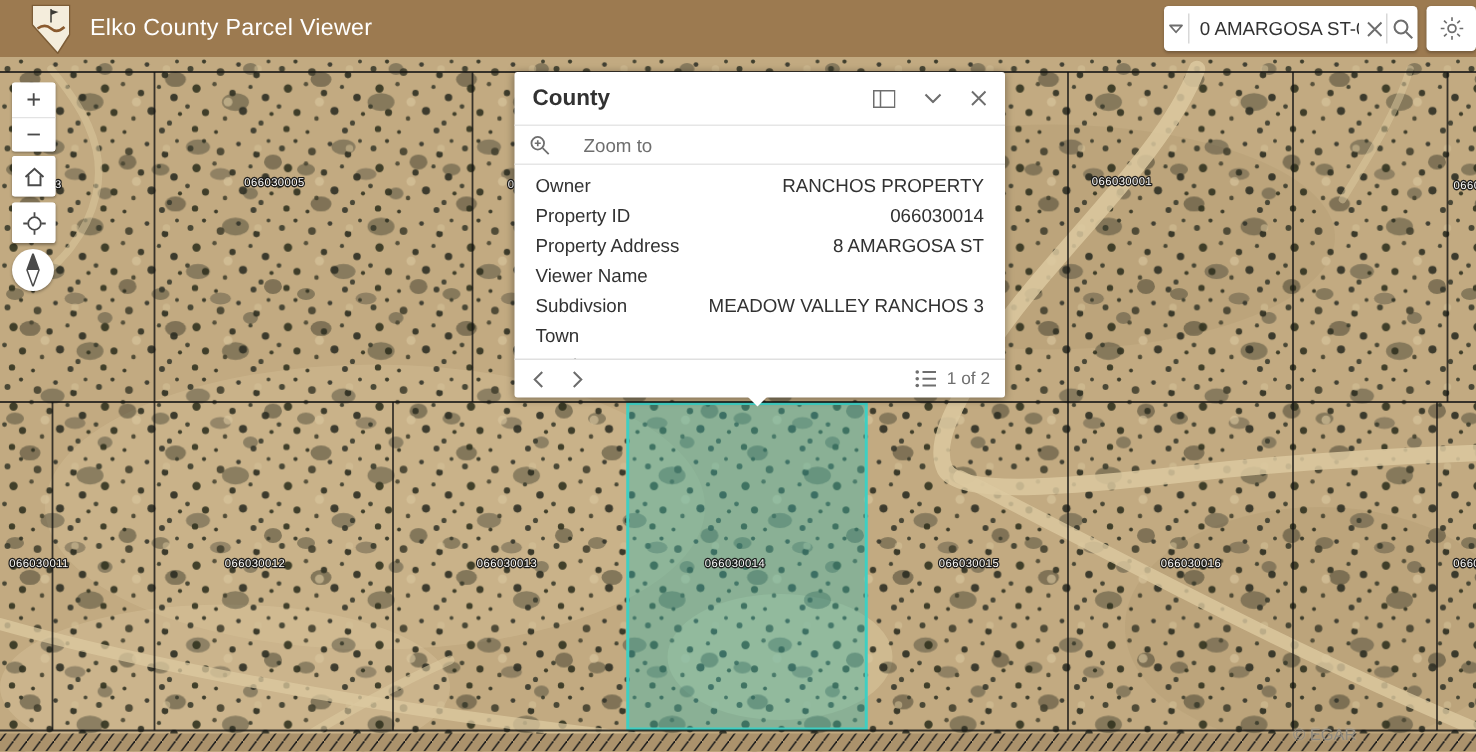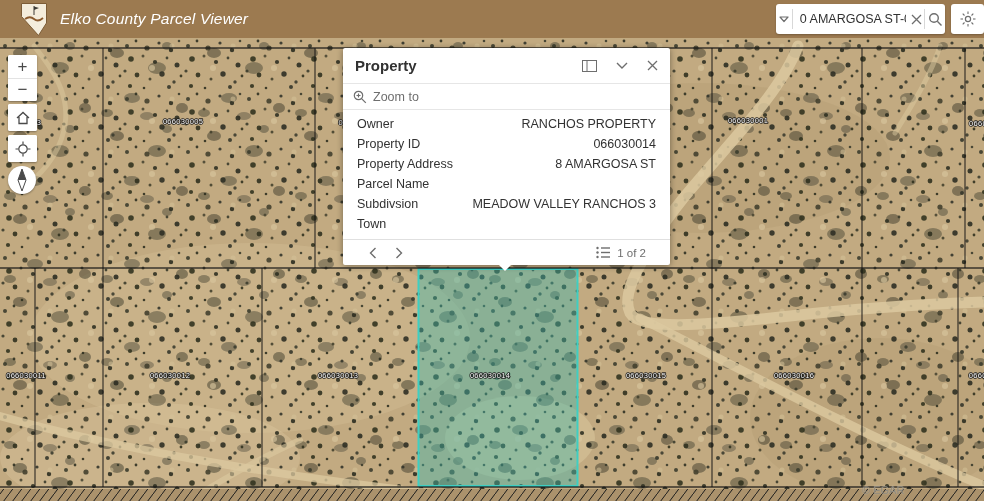--- a/index.html
+++ b/index.html
@@ -6,21 +6,21 @@
   body{
     width:984px;height:501px;overflow:hidden;position:relative;
     font-family:"Liberation Sans",sans-serif;background:#c2aa81;
   }
   
   .header{
     position:absolute;top:0;left:0;width:984px;height:38px;
     background:#9c7a50;display:flex;align-items:center;z-index:40;
   }
   .logo{margin-left:21px;flex:0 0 auto;display:block;}
-  .app-title{color:#ffffff;font-size:15.5px;margin-left:13px;letter-spacing:.2px;font-style:italic;}
+  .app-title{color:#ffffff;font-size:15.5px;margin-left:13px;letter-spacing:.2px;}
   .search-box{
     position:absolute;left:776px;top:4px;width:169px;height:30px;background:#fff;
     border-radius:3px;display:flex;align-items:center;box-shadow:0 1px 2px rgba(0,0,0,.25);
   }
   .search-box .ibtn{display:flex;align-items:center;justify-content:center;height:100%;cursor:pointer;border:none;background:none;padding:0;}
   .src-chevron{width:24px;}
   .vdiv{width:1px;height:20px;background:#d8d8d8;flex:0 0 auto;}
   .search-input{
     border:none;outline:none;flex:1 1 auto;min-width:0;margin:0 2px 0 7px;
     font-size:12.5px;color:#323232;font-family:"Liberation Sans",sans-serif;padding:0;
@@ -65,28 +65,28 @@
   }
   
   .popup{
     position:absolute;left:343px;top:48px;width:327px;z-index:50;background:#fff;
     box-shadow:0 1px 6px rgba(0,0,0,.4);border-radius:2px;
   }
   .popup-header{height:35px;display:flex;align-items:center;padding:0 12px;}
   .popup-title{font-size:15px;font-weight:bold;color:#323232;flex:1;}
   .ph-btn{border:none;background:none;padding:0;margin-left:19px;cursor:pointer;display:flex;align-items:center;}
   .popup-divider{height:1px;background:#e6e6e6;margin:0;}
-  .zoomto-row{height:25px;display:flex;align-items:center;padding:0 10px;cursor:pointer;}
+  .zoomto-row{height:25px;display:flex;align-items:center;padding:0 10px;cursor:pointer;gap:16px;}
   .zoomto-label{font-size:12.5px;color:#6e6e6e;margin-left:6px;}
   .popup-fields{height:129px;overflow:hidden;padding:4px 14px 0 14px;box-sizing:border-box;}
   .field-row{height:20px;display:flex;align-items:center;}
   .field-label{font-size:12.5px;color:#323232;flex:0 0 auto;}
   .field-value{font-size:12.5px;color:#323232;flex:1;text-align:right;white-space:nowrap;}
   .popup-footer{
-    height:25px;border-top:1px solid #e0e0e0;display:flex;align-items:center;padding:0 24px;
+    height:25px;border-top:1px solid #e0e0e0;display:flex;align-items:center;padding:0 10px;
   }
   .pf-left{display:flex;align-items:center;gap:14px;flex:1;}
   .pf-arrow{border:none;background:none;padding:2px;cursor:pointer;display:flex;align-items:center;}
   .pf-right{display:flex;align-items:center;gap:6px;}
   .pager-text{font-size:11.5px;color:#6e6e6e;}
   .popup-pointer{
     position:absolute;left:153px;top:214px;width:0;height:0;
     border-left:9px solid transparent;border-right:9px solid transparent;border-top:9px solid #ffffff;
   }
 </style>
@@ -267,21 +267,21 @@
           <line x1="11.5" y1="11.5" x2="13.3" y2="13.3"></line>
         <line x1="13.3" y1="2.7" x2="11.5" y2="4.5"></line>
           <line x1="4.5" y1="11.5" x2="2.7" y2="13.3"></line>
       </g>
     </svg>
   </button>
 </div>
 
 <div class="popup">
   <div class="popup-header">
-    <div class="popup-title">Property</div>
+    <div class="popup-title">County</div>
     <button class="ph-btn">
       <svg width="15" height="12" viewBox="0 0 15 12">
         <rect x="0.5" y="0.5" width="14" height="11" fill="none" stroke="#6e6e6e" stroke-width="1"></rect>
         <line x1="5" y1="0.5" x2="5" y2="11.5" stroke="#6e6e6e" stroke-width="1"></line>
       </svg>
     </button>
     <button class="ph-btn">
       <svg width="12" height="7" viewBox="0 0 12 7">
         <polyline points="1,1 6,6 11,1" fill="none" stroke="#6e6e6e" stroke-width="1.4"></polyline>
       </svg>
@@ -312,21 +312,21 @@
       </div>
       <div class="field-row">
         <span class="field-label">Property ID</span>
         <span class="field-value">066030014</span>
       </div>
       <div class="field-row">
         <span class="field-label">Property Address</span>
         <span class="field-value">8 AMARGOSA ST</span>
       </div>
       <div class="field-row">
-        <span class="field-label">Parcel Name</span>
+        <span class="field-label">Viewer Name</span>
         <span class="field-value"></span>
       </div>
       <div class="field-row">
         <span class="field-label">Subdivsion</span>
         <span class="field-value">MEADOW VALLEY RANCHOS 3</span>
       </div>
       <div class="field-row">
         <span class="field-label">Town</span>
         <span class="field-value"></span>
       </div>

